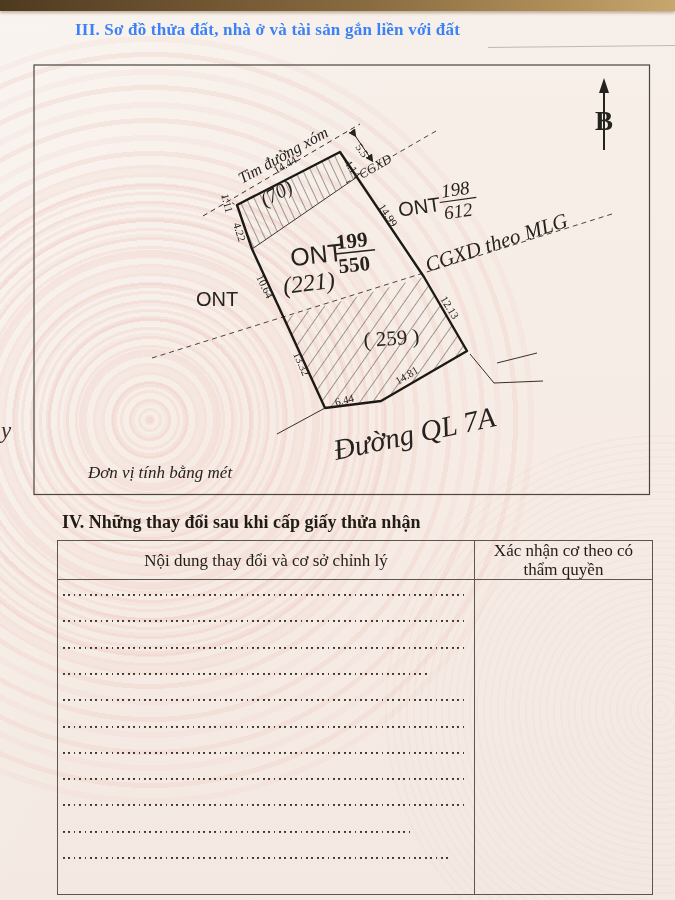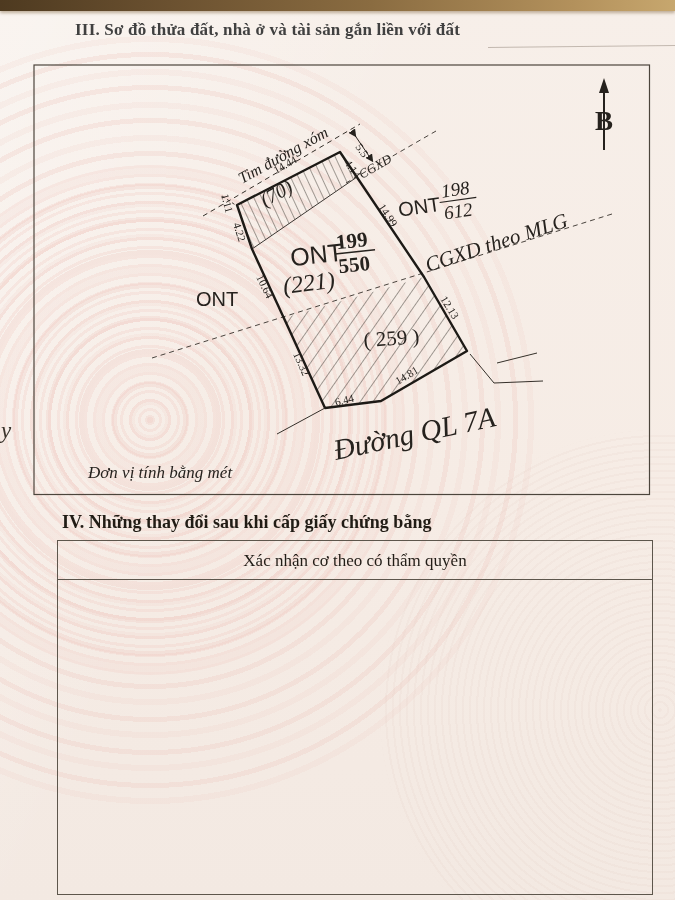--- a/index.html
+++ b/index.html
@@ -22,21 +22,21 @@
       rgba(238,200,192,.55) 0 5px, rgba(238,200,192,0) 5px 15px,
       rgba(238,200,192,.30) 15px 21px, rgba(238,200,192,0) 21px 33px);}
   .emblem-core{left:-105px;top:165px;width:510px;height:510px;border-radius:50%;opacity:.5;
     background:repeating-radial-gradient(circle,
       rgba(240,196,188,.5) 0 3px, rgba(240,196,188,0) 3px 9px);}
   .moire{left:380px;top:430px;width:560px;height:560px;border-radius:50%;opacity:.35;
     background:repeating-radial-gradient(circle, rgba(222,196,186,.35) 0 2px, rgba(222,196,186,0) 2px 7px);}
   .faint-line{left:488px;top:46px;width:187px;height:1px;background:rgba(96,84,70,.35);transform:rotate(-.6deg);}
 
   .h3{position:absolute;left:75px;top:20px;width:540px;
-    font-weight:bold;font-size:17px;letter-spacing:.2px;color:#404040;}
+    font-weight:bold;font-size:17px;letter-spacing:.2px;color:#3b82f6;}
   .h4{position:absolute;left:62px;top:512px;width:540px;
     font-weight:bold;font-size:18px;color:#211c15;}
   .stray-y{position:absolute;left:1px;top:418px;font-style:italic;font-size:23px;color:#3a342c;}
 
   svg text{fill:#26221e;}
   .meas{font-size:11px;font-family:"Liberation Serif",serif;}
   .ital{font-style:italic;}
   .sans{font-family:"Liberation Sans",sans-serif;}
 
   
@@ -137,20 +137,36 @@
   </g>
   <text class="ital" x="284" y="294" font-size="24" transform="rotate(-7 284 294)">(221)</text>
 
   <text class="sans" x="196" y="306" font-size="20">ONT</text>
   <text x="364" y="347" font-size="21" transform="rotate(-4 364 347)">( 259 )</text>
 
   <text class="ital" x="336" y="460" font-size="29" transform="rotate(-12 336 460)">Đường QL 7A</text>
   <text class="ital" x="88" y="478" font-size="17">Đơn vị tính bằng mét</text>
 </svg>
 
-<div class="h4">IV. Những thay đổi sau khi cấp giấy chứng bằng</div>
+<div class="h4">IV. Những thay đổi sau khi cấp giấy thửa nhận</div>
 
 <div class="tbl">
+  <div class="col1">
+    <div class="th">Nội dung thay đổi và cơ sở chỉnh lý</div>
+    <div class="cellbody">
+        <div class="dotrow" style="width: 100%;"></div>
+        <div class="dotrow" style="width: 100%;"></div>
+        <div class="dotrow" style="width: 100%;"></div>
+        <div class="dotrow" style="width: 90%;"></div>
+        <div class="dotrow" style="width: 100%;"></div>
+        <div class="dotrow" style="width: 100%;"></div>
+        <div class="dotrow" style="width: 100%;"></div>
+        <div class="dotrow" style="width: 100%;"></div>
+        <div class="dotrow" style="width: 100%;"></div>
+        <div class="dotrow" style="width: 86%;"></div>
+        <div class="dotrow" style="width: 95%;"></div>
+      </div>
+  </div>
   <div class="col2">
     <div class="th" style="padding:0 14px;">Xác nhận cơ theo có thẩm quyền</div>
     <div class="cellbody"></div>
   </div>
 </div>
 
 </body></html>

